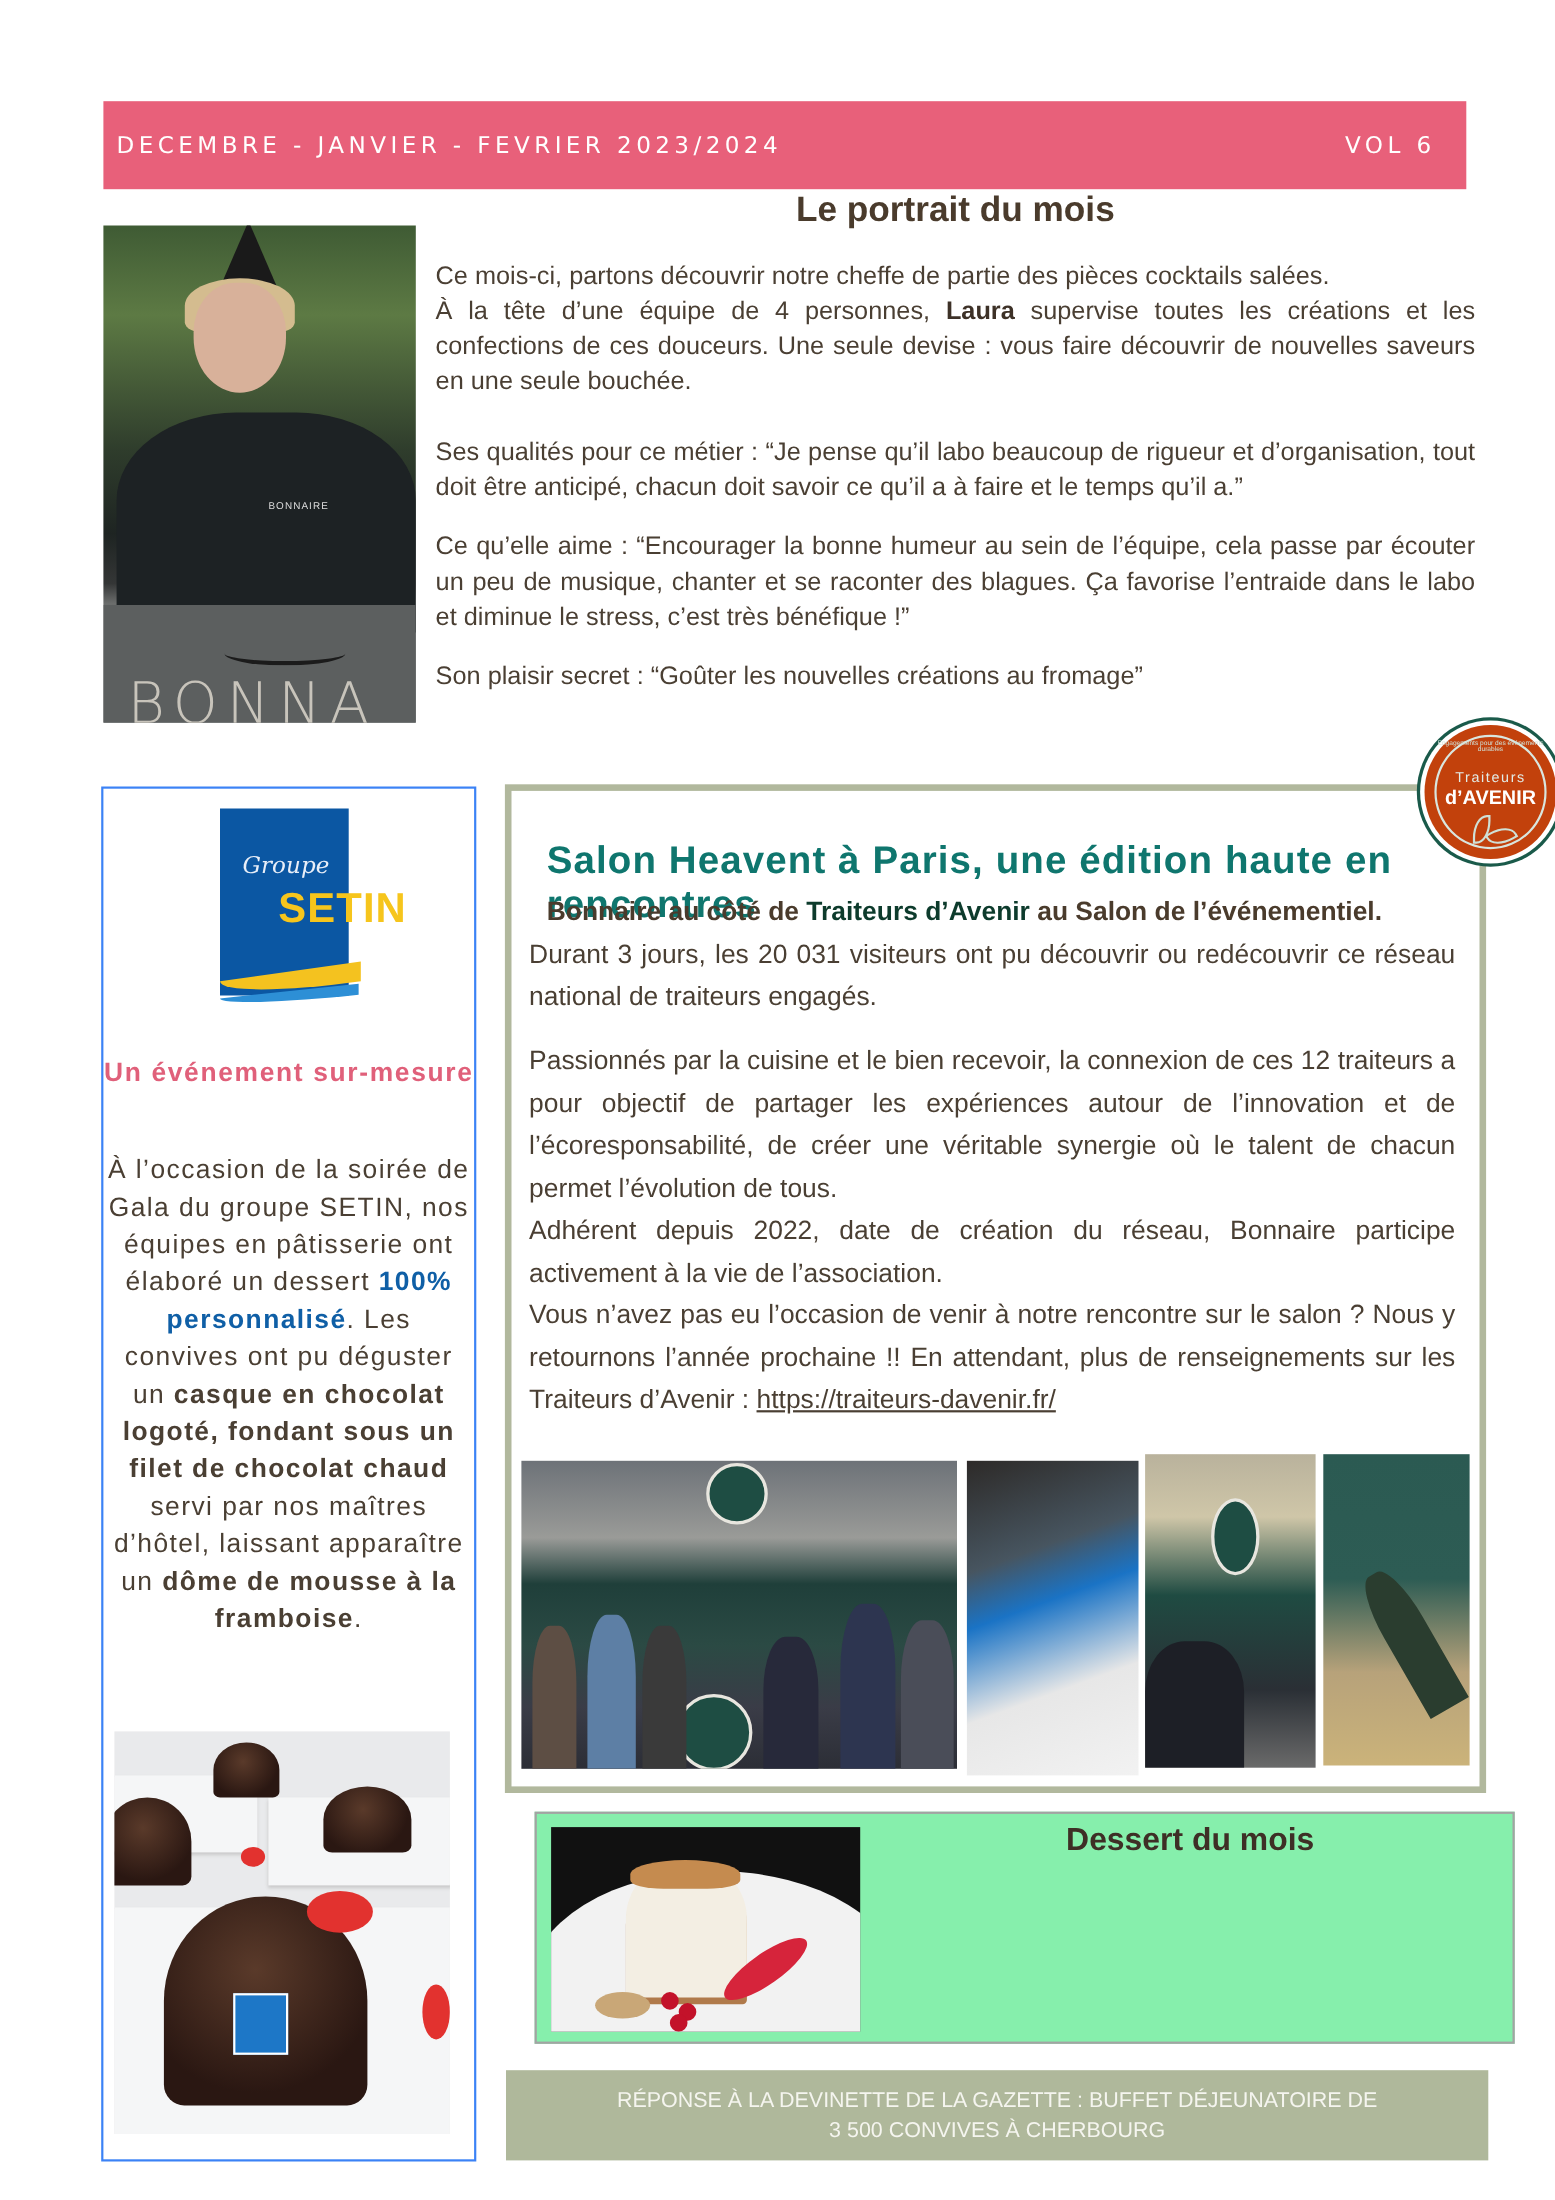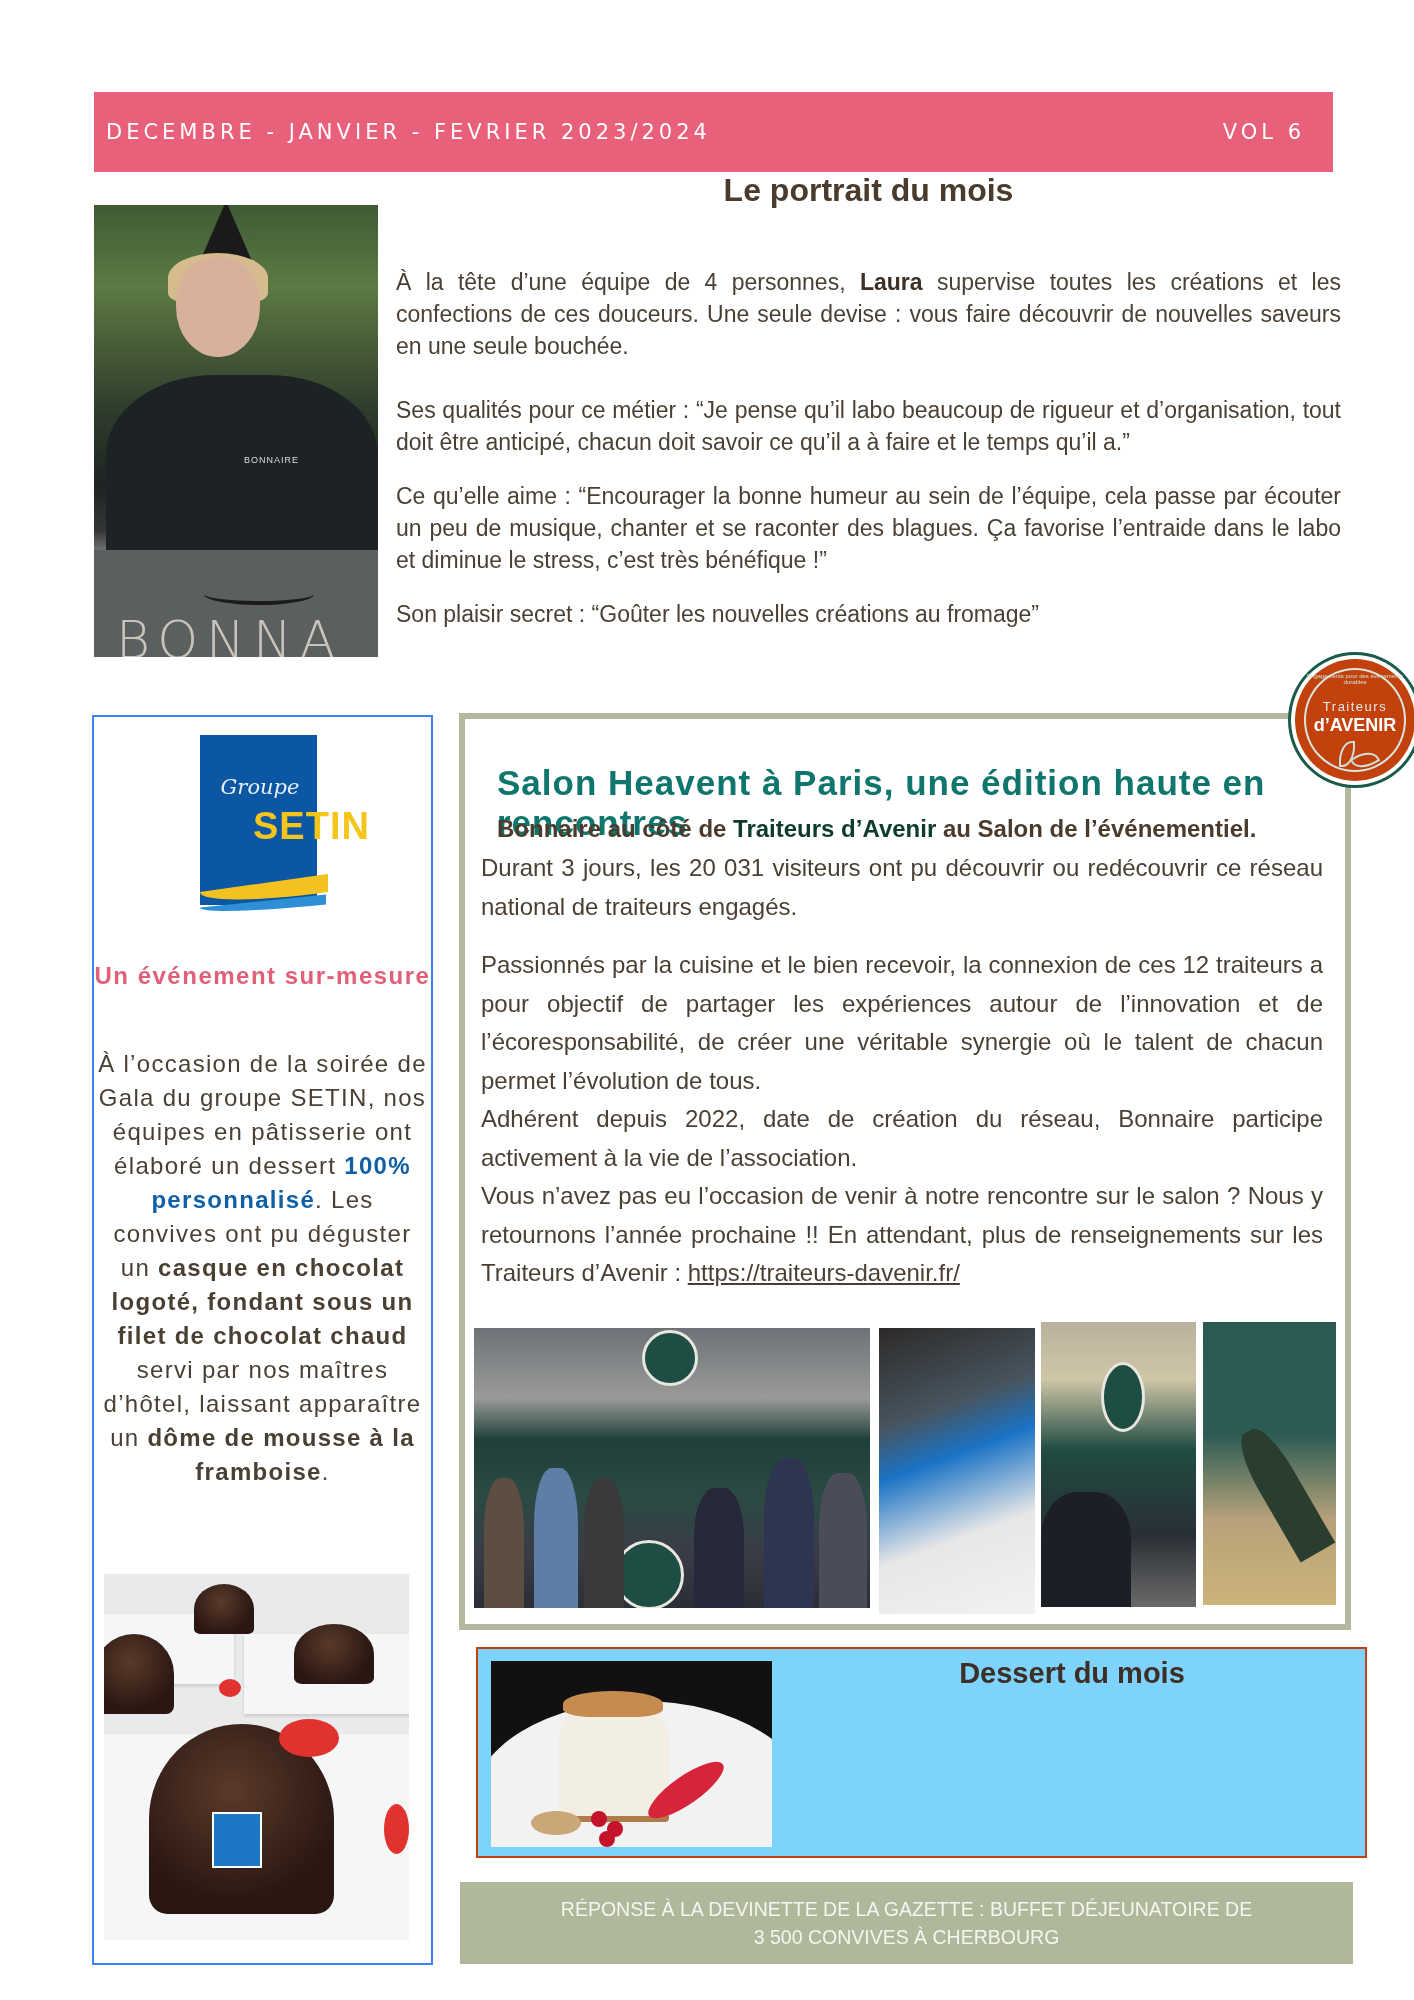--- a/index.html
+++ b/index.html
@@ -130,22 +130,22 @@
     box-shadow: 0 0 0 4px #ffffff, 0 0 0 7px #1a5a4a;
   }
   .avenir-badge .ring { position: absolute; left: 9px; top: 9px; width: 102px; height: 104px; border-radius: 50%; border: 2px solid #d9e6df; }
   .avenir-badge .t1 { position: absolute; left: 0; top: 40px; width: 120px; text-align: center; color: #e2ece7; font-size: 13px; letter-spacing: 1.5px; }
   .avenir-badge .t2 { position: absolute; left: 0; top: 56px; width: 120px; text-align: center; color: #ffffff; font-size: 18px; font-weight: bold; }
   .avenir-badge .leaf { position: absolute; left: 44px; top: 82px; width: 16px; height: 26px; border: 2px solid #cfe0d6; border-radius: 80% 0 80% 0; }
   .avenir-badge .leaf.r { left: 62px; top: 88px; transform: rotate(60deg); }
   .avenir-badge .arc-text { position: absolute; left: 0; top: 14px; width: 120px; text-align: center; font-size: 6px; color: #cfe0d6; }
 
   .dessert-box {
-    position: absolute; left: 476px; top: 1647px; width: 891px; height: 211px;
-    border: 2px solid #c2410c; background: #7dd3fc;
+    position: absolute; left: 486px; top: 1647px; width: 891px; height: 211px;
+    border: 2px solid #a3a3a3; background: #86efac;
   }
   .dessert-photo {
     position: absolute; left: 13px; top: 12px; width: 281px; height: 186px;
     background: #111; overflow: hidden;
   }
   .dessert-photo .plate { position: absolute; left: -20px; top: 40px; width: 340px; height: 210px; border-radius: 50%; background: #f2f2f2; }
   .dessert-photo .cake { position: absolute; left: 68px; top: 35px; width: 110px; height: 120px; background: #f3eee3; border-radius: 40% 40% 4px 4px; box-shadow: 0 6px 0 #b07a4b; }
   .dessert-photo .caramel { position: absolute; left: 72px; top: 30px; width: 100px; height: 26px; background: #c58b4f; border-radius: 50% 50% 30% 30%; }
   .dessert-photo .coulis { position: absolute; left: 150px; top: 115px; width: 90px; height: 28px; background: #d6243b; border-radius: 50%; transform: rotate(-35deg); }
   .dessert-photo .crumble { position: absolute; left: 40px; top: 150px; width: 50px; height: 24px; background: #c9a777; border-radius: 50%; }
@@ -183,21 +183,21 @@
   <div class="badge-text">BONNAIRE</div>
   <div class="counter"></div>
   <div class="brand-arc"></div>
   <div class="brand-word">BONNA</div>
 </div>
 
 <h2 class="portrait-title">Le portrait du mois</h2>
 
 <div class="portrait-text">
   <p class="first">
-    <br>
+    <span>Ce mois-ci, partons découvrir  notre cheffe de partie  des pièces cocktails salées.</span><br>
     <span>À la tête d’une équipe de 4 personnes, </span><b>Laura</b><span> supervise toutes les créations et les confections de ces douceurs. Une seule devise : vous faire découvrir de nouvelles saveurs en une seule bouchée.</span>
   </p>
   <p>Ses qualités pour ce métier : “Je pense qu’il labo beaucoup de rigueur et d’organisation, tout doit être anticipé, chacun doit savoir ce qu’il a à faire et le temps qu’il a.”</p>
   <p>Ce qu’elle aime : “Encourager la bonne humeur au sein de l’équipe, cela passe par écouter un peu de musique, chanter et se raconter des blagues. Ça favorise l’entraide dans le labo et diminue le stress, c’est très bénéfique !”</p>
   <p>Son plaisir secret : “Goûter les nouvelles créations au fromage”</p>
 </div>
 
 <div class="left-box">
   <div class="setin-logo">
     <div class="blue"></div>

